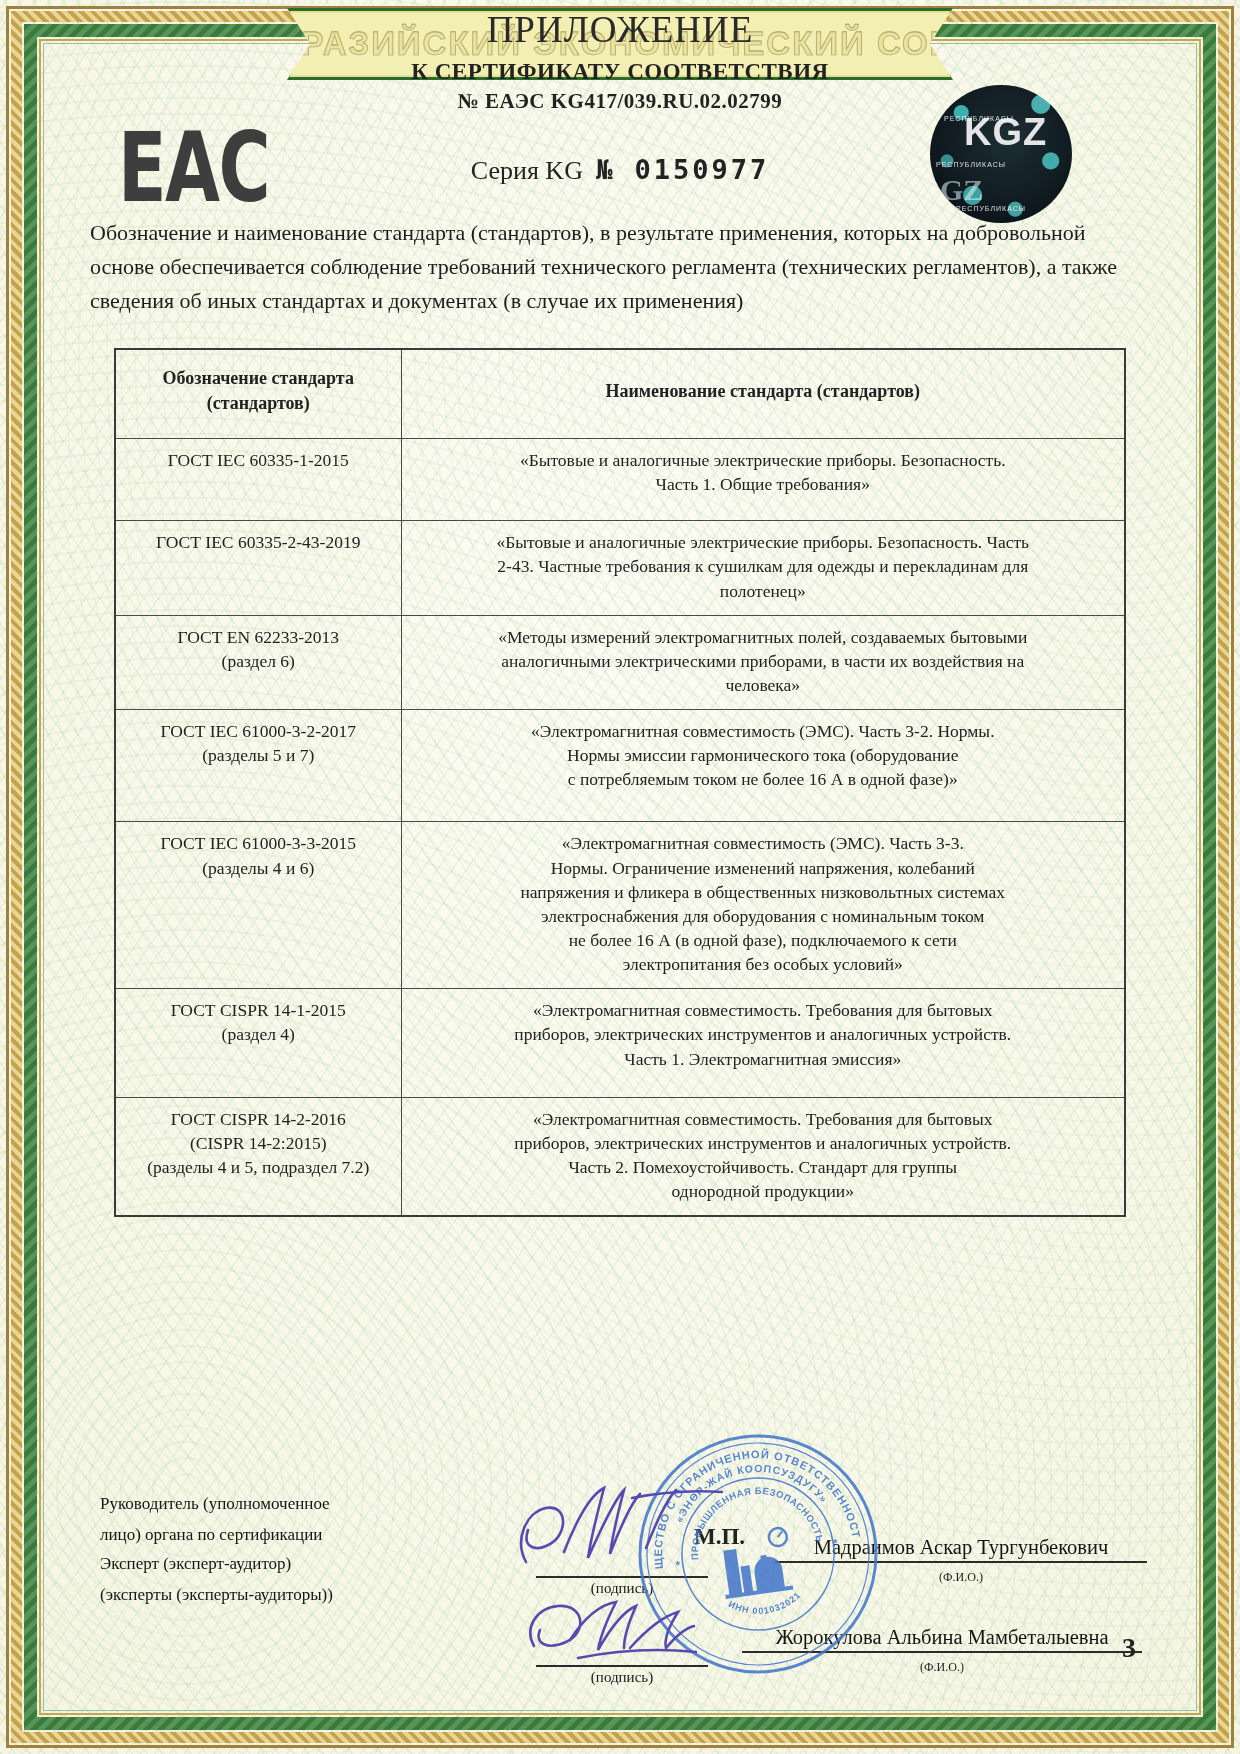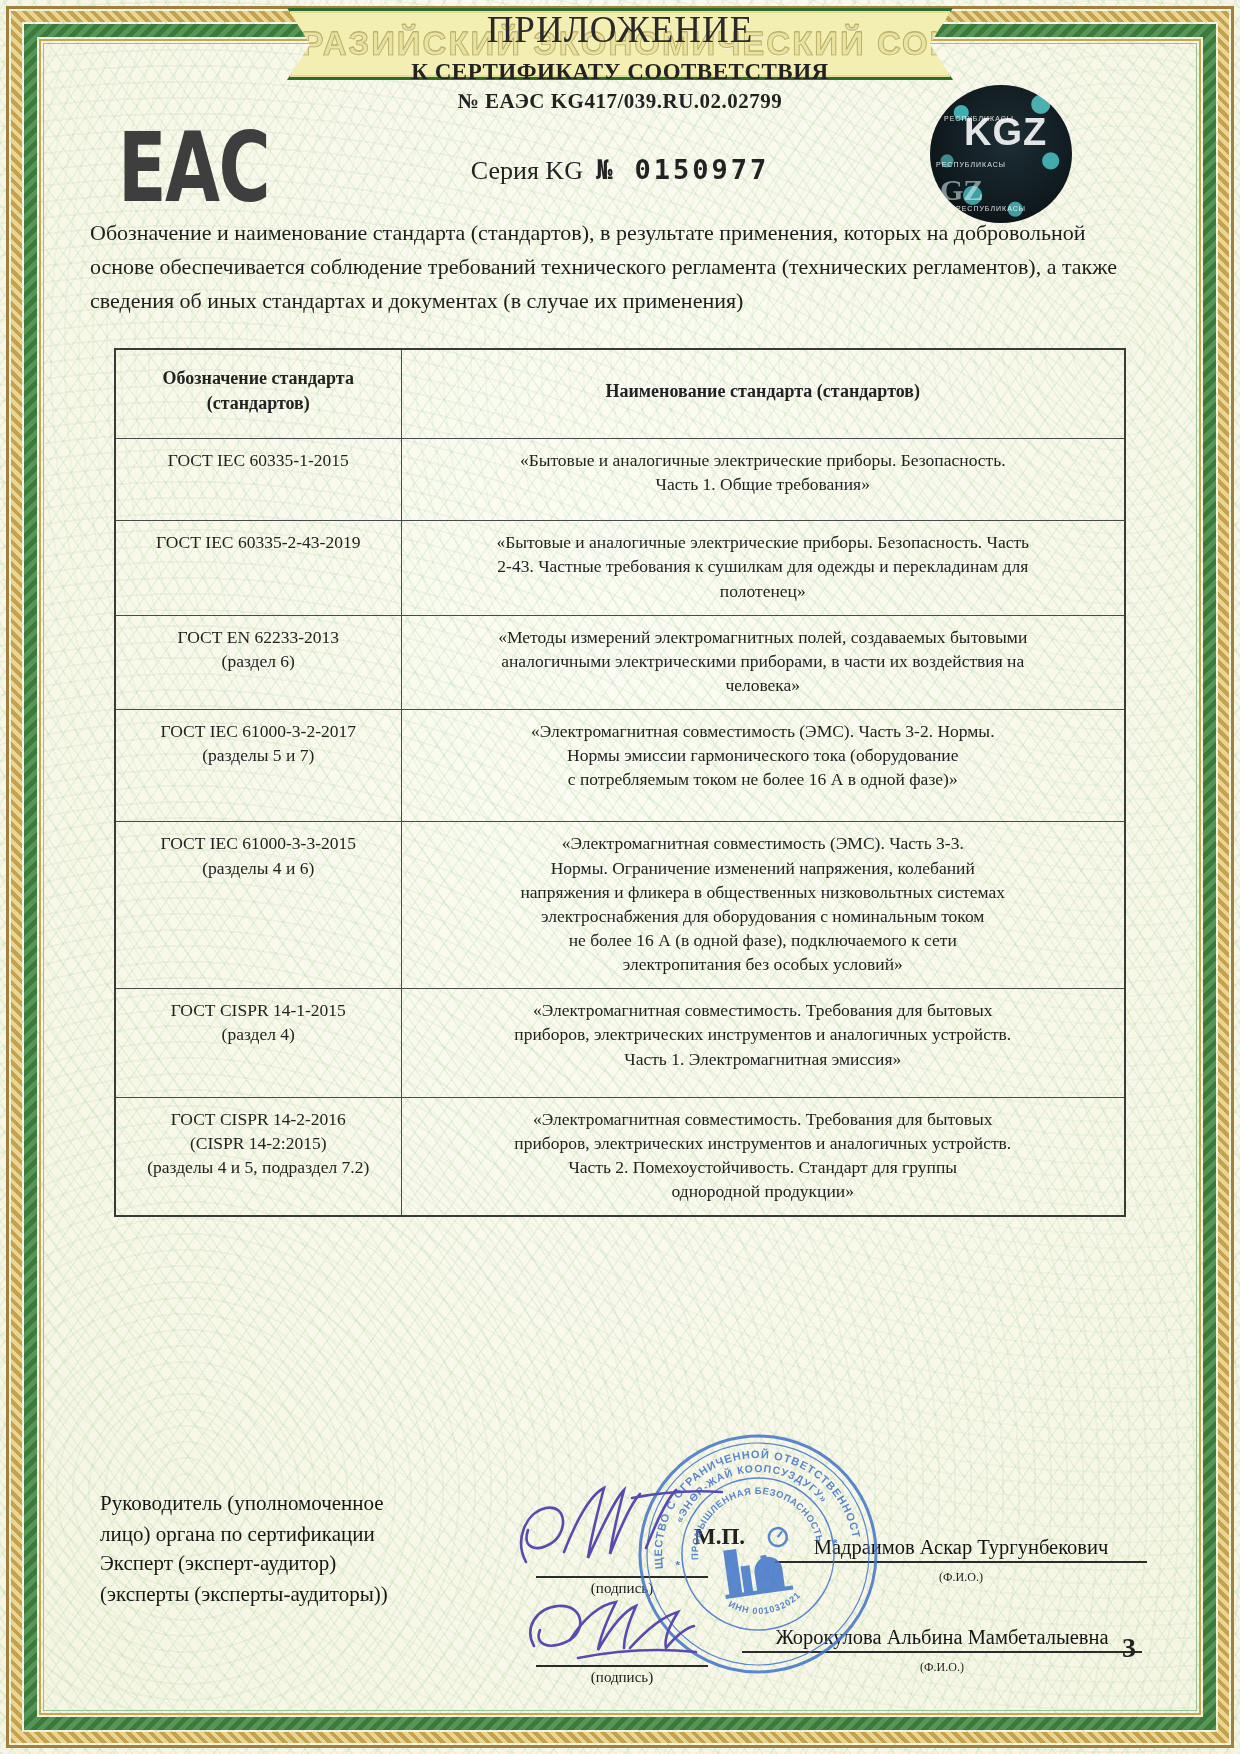--- a/index.html
+++ b/index.html
@@ -78,21 +78,21 @@
     border:1.6px solid #4a4a4a;vertical-align:top;text-align:center;
     font-size:17.5px;line-height:1.38;padding:9px 10px 12px;white-space:pre-line;
   }
   table.standards th{font-size:18px;font-weight:700;padding:16px 10px 22px;vertical-align:middle;}
   table.standards .col-des{width:286px;}
   td.des{font-size:19px;padding-top:8px;}
   tr.r1 td{padding-bottom:24px;}
   tr.r4 td{padding-bottom:30px;}
   tr.r6 td{padding-bottom:26px;}
 
-  .footer-label{position:absolute;font-size:21px;line-height:31px;text-align:left;color:#161616;}
+  .footer-label{position:absolute;font-size:17px;line-height:31px;text-align:left;color:#161616;}
   .lab1{left:100px;top:1488px;}
   .lab2{left:100px;top:1548px;}
   .sigline{position:absolute;border-bottom:2px solid #2b2b2b;}
   .sl1{left:536px;top:1540px;width:172px;height:36px;}
   .sl2{left:536px;top:1624px;width:172px;height:41px;}
   .sigcap{position:absolute;font-size:15px;text-align:center;color:#1a1a1a;}
   .sc1{left:536px;top:1580px;width:172px;}
   .sc2{left:536px;top:1669px;width:172px;}
   .mp{position:absolute;left:694px;top:1524px;font-size:23px;font-weight:700;}
   .nameline{position:absolute;text-align:center;font-size:20.5px;border-bottom:2px solid #2b2b2b;padding-bottom:2px;color:#141414;}

